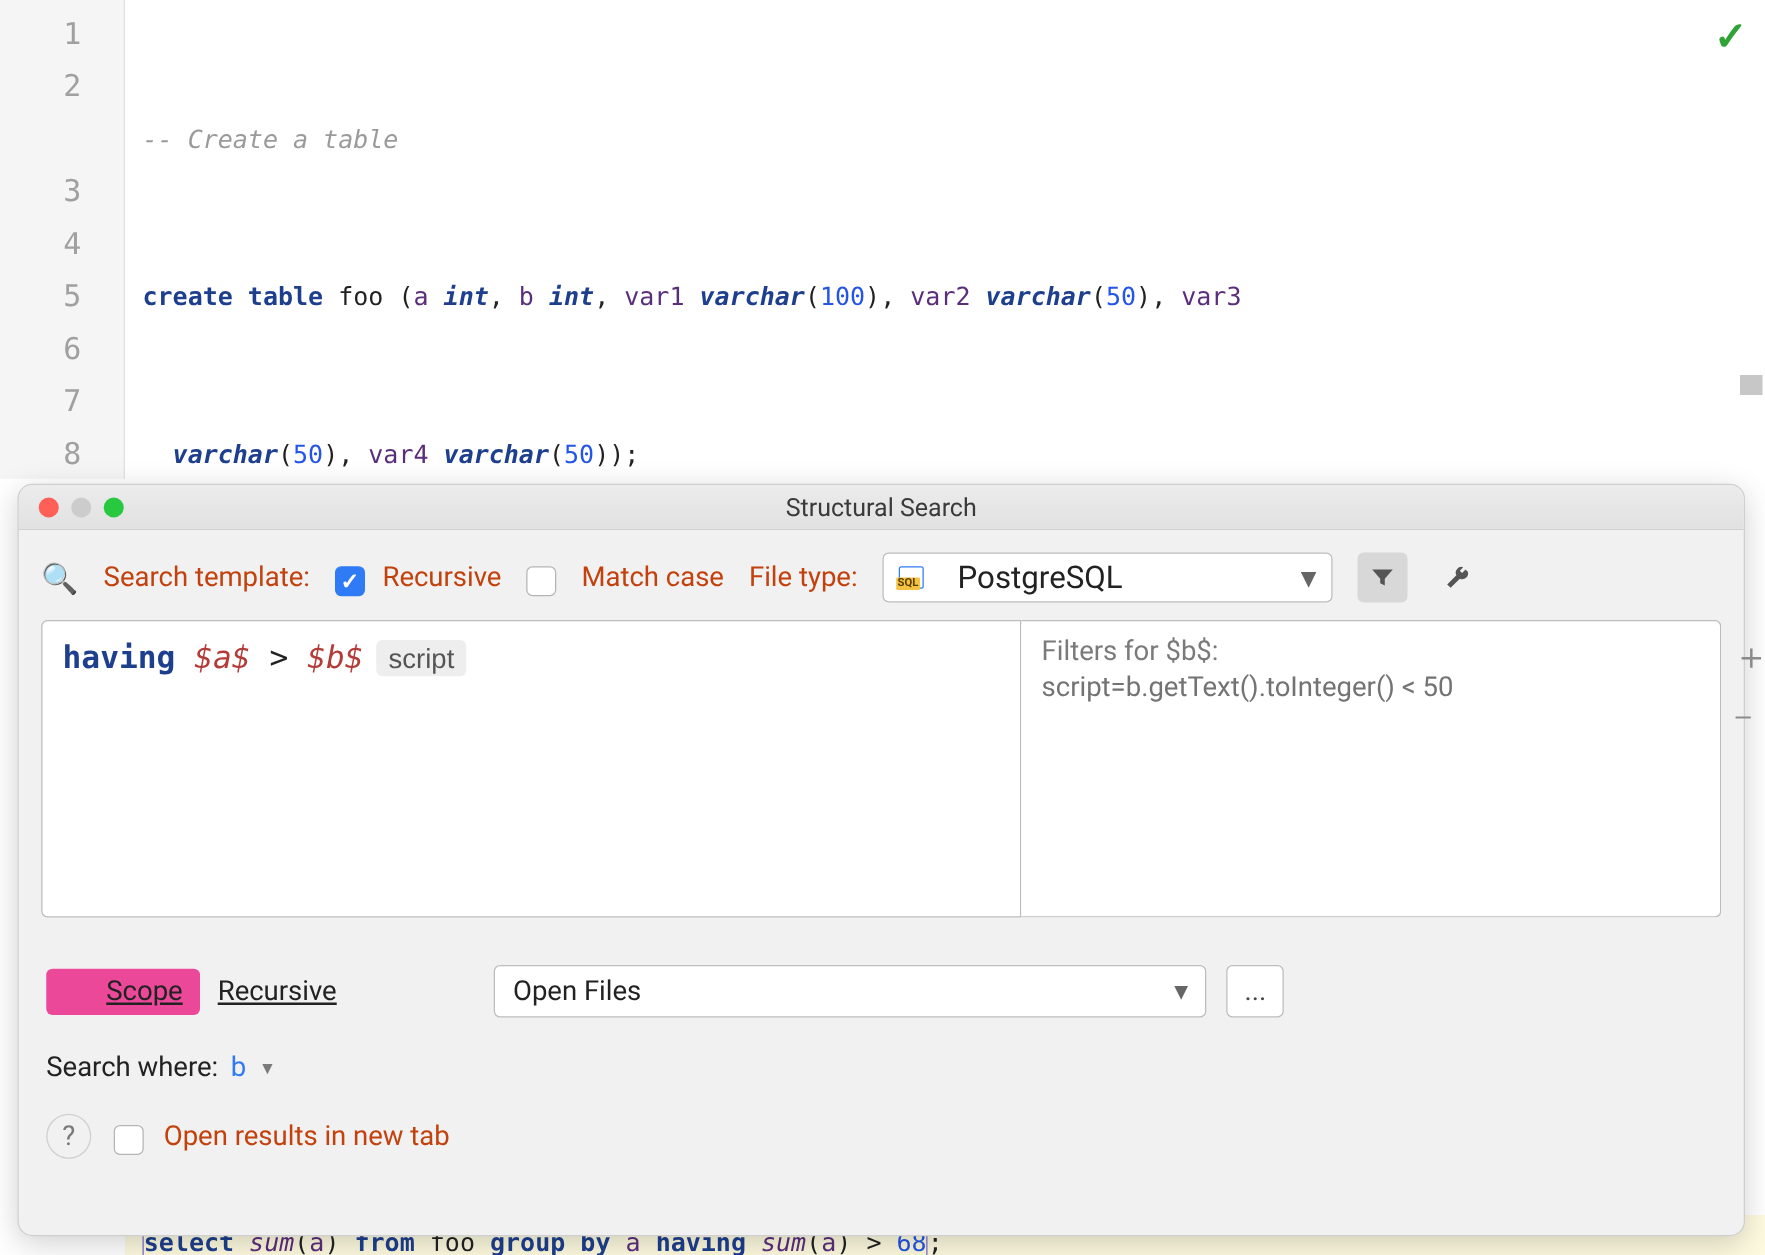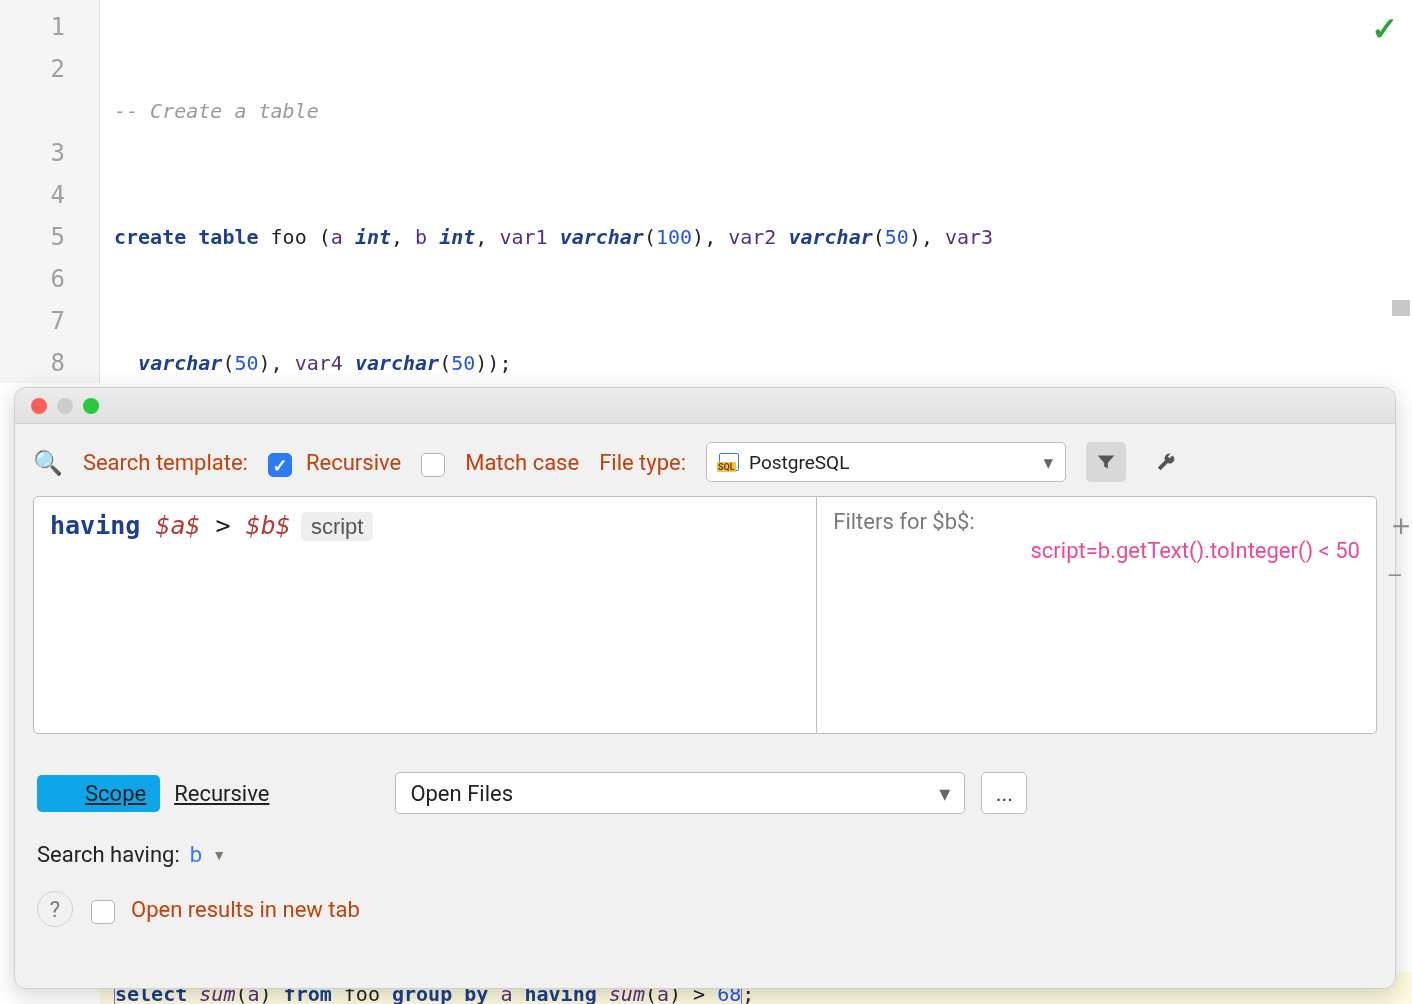--- a/index.html
+++ b/index.html
@@ -127,23 +127,23 @@
   .search-icon { color:#8a8a8a; font-size:24px; position:relative; top:1px;}
   .tb-label { font-size:22px; color:#c2410c; }
   .chk {
     width:24px;height:24px;border:1px solid #b5b5b5;border-radius:5px;
     display:inline-flex;align-items:center;justify-content:center;
     background:#fff;margin-right:6px; position:relative; top:3px;
   }
   .chk.checked{ background:#2f7bf5;border-color:#2f7bf5;color:#fff; }
   .chk.checked::after{content:"✓";font-size:18px;font-weight:900;}
   .sel {
-    display:flex;align-items:center;gap:10px;
+    display:flex;align-items:center;gap:27px;
     background:#fff;border:1px solid #bdbdbd;border-radius:5px;
-    height:40px;padding:0 12px;font-size:19px;color:#222;
+    height:40px;padding:0 12px;font-size:25px;color:#222;
   }
   .sel .sql-ico{
     width:20px;height:18px;border:1.5px solid #2f7bf5;border-radius:2px;
     position:relative;
   }
   .sel .sql-ico::after{
     content:"SQL";position:absolute;bottom:-2px;left:-3px;
     font-size:9px;background:#f5c242;color:#5a3d00;padding:0 1px;
     border-radius:1px;font-weight:700;
   }
@@ -175,38 +175,38 @@
   .tpl .kw2{color:#1e3f8e;font-weight:700;}
   .tpl .var{color:#b33c38;font-style:italic;}
   .tpl .tag{
     background:#eee;border-radius:5px;padding:2px 10px;margin-left:10px;
     font-family:-apple-system,sans-serif;font-size:22px;color:#555;font-style:normal;
   }
   .filters-head{
     font-size:22px;color:#7a7a7a;padding:12px 16px 4px 16px;
   }
   .filters-body{
-    font-size:22px;color:#ec4899;padding:0 16px;text-align:right;
+    font-size:22px;color:#737373;padding:0 16px;
   }
   .pm-col{
     position:absolute;right:-40px;top:8px;display:flex;flex-direction:column;gap:12px;
     color:#8a8a8a;font-size:30px;font-weight:300;
   }
 
   .scope-row{
     display:flex;align-items:center;gap:16px;
     padding:26px 22px 8px 22px;
   }
   .seg{
     display:flex;border-radius:5px;overflow:visible;
   }
   .seg .seg-btn{
     font-size:22px;padding:6px 14px;color:#222;text-decoration:underline;
   }
-  .seg .seg-btn.active{background:#0ea5e9;border-radius:5px;padding-left:48px;}
+  .seg .seg-btn.active{background:#ec4899;border-radius:5px;padding-left:48px;}
   .dd{
     background:#fff;border:1px solid #bdbdbd;border-radius:5px;
     height:42px;display:flex;align-items:center;justify-content:space-between;
     padding:0 14px;font-size:22px;color:#222;width:570px;
   }
   .ellips{
     width:46px;height:42px;background:#fff;border:1px solid #bdbdbd;border-radius:5px;
     display:flex;align-items:center;justify-content:center;font-size:22px;color:#444;
   }
 
@@ -266,20 +266,21 @@
   </div>
 </div>
 
 <div class="dialog">
   <div class="titlebar">
     <div class="tl-dots">
       <div class="tl-dot tl-red"></div>
       <div class="tl-dot tl-gray"></div>
       <div class="tl-dot tl-green"></div>
     </div>
+    <div class="titlebar-title">Structural Search</div>
   </div>
 
   <div class="toolbar">
     <span class="search-icon">🔍</span>
     <span class="tb-label">Search template:</span>
     <label style="display:flex;align-items:center;gap:8px;">
       <span class="chk checked"></span>
       <span class="tb-label">Recursive</span>
     </label>
     <label style="display:flex;align-items:center;gap:14px;">
@@ -327,21 +328,21 @@
     </div>
     <div style="width:80px;"></div>
     <div class="dd">
       <span>Open Files</span>
       <span style="color:#666;">▾</span>
     </div>
     <div class="ellips">...</div>
   </div>
 
   <div class="target-row">
-    <span>Search having:</span>
+    <span>Search where:</span>
     <span class="target-val">b</span>
     <span class="tiny-chev">▼</span>
   </div>
 
   <div class="footer">
     <div class="footer-left">
       <div class="help">?</div>
       <label style="display:flex;align-items:center;gap:10px;">
         <span class="chk"></span>
         <span class="tb-label">Open results in new tab</span>

